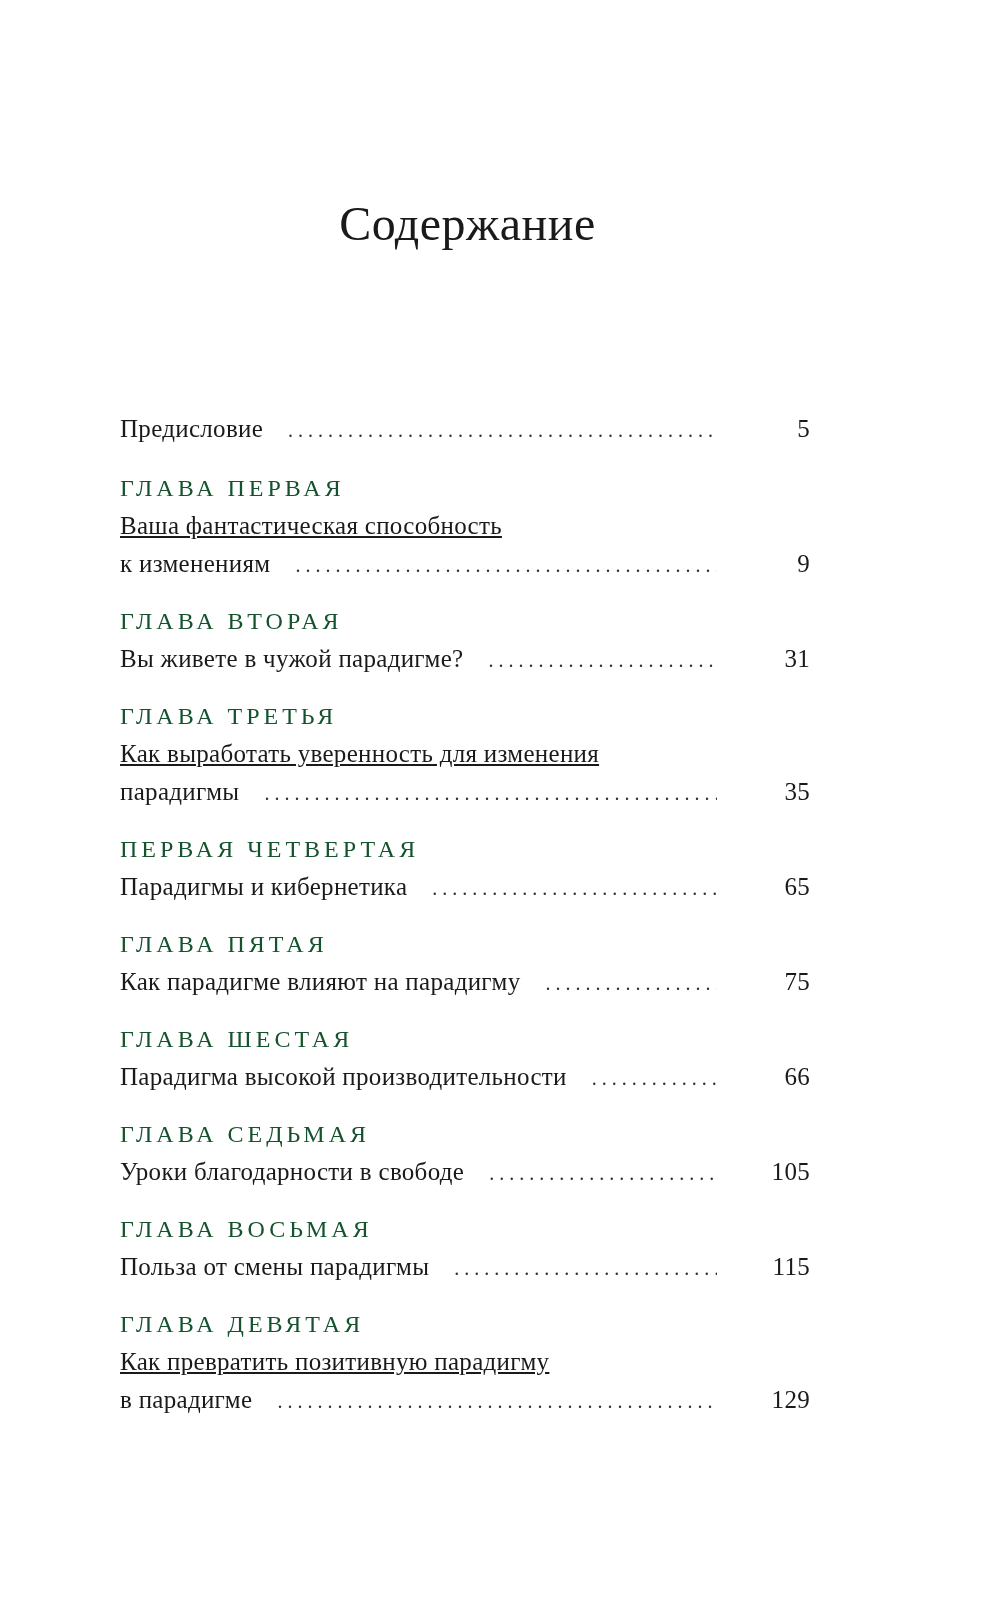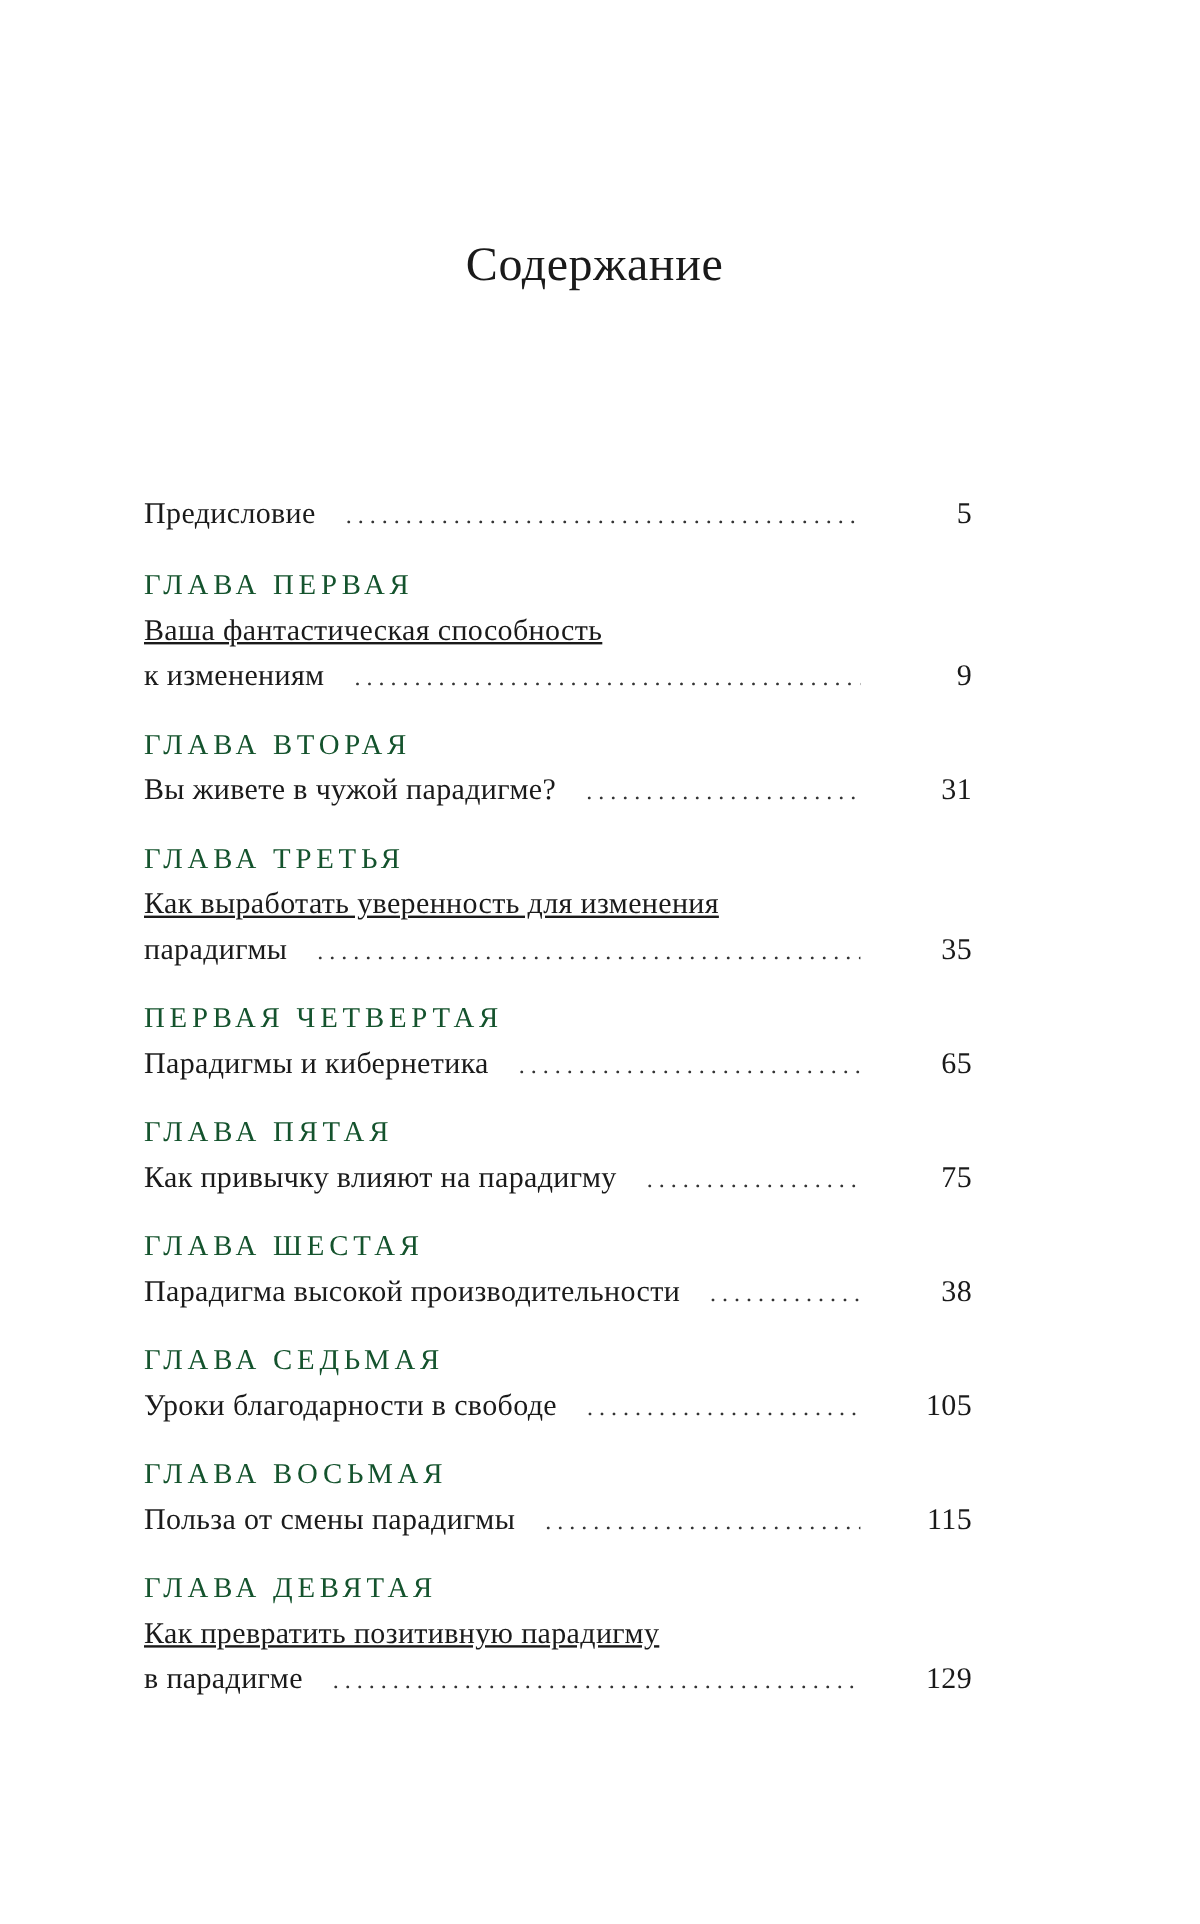--- a/index.html
+++ b/index.html
@@ -3,23 +3,22 @@
 <meta charset="utf-8">
 <style>
   html, body { margin: 0; padding: 0; background: #ffffff; }
   body {
     width: 1000px; height: 1603px; position: relative; overflow: hidden;
     font-family: "Liberation Serif", "DejaVu Serif", serif;
     color: #1a1a1a;
   }
   .title {
     position: absolute; top: 196px; left: 0; width: 935px;
-    text-align: center; font-size: 40px; letter-spacing: 0.5px;
+    text-align: center; font-size: 48px; letter-spacing: 0.5px;
     color: #1a1a1a;
-    padding-left: 28px;
   }
   .toc { position: absolute; left: 120px; width: 690px; top: 410px; }
   .row {
     display: flex; align-items: baseline; height: 38px; line-height: 38px;
     font-size: 25px; letter-spacing: 0.3px; gap: 17px;
   }
   .row .label { white-space: nowrap; }
   .row .leader {
     flex: 1; overflow: hidden; white-space: nowrap; margin: 0 6px 0 8px;
     color: #333;
@@ -80,31 +79,31 @@
   <div class="chapter">ПЕРВАЯ ЧЕТВЕРТАЯ</div>
   <div class="row">
     <span class="label">Парадигмы и кибернетика</span>
     <span class="leader"></span>
     <span class="page">65</span>
   </div>
   <div class="gap"></div>
 
   <div class="chapter">ГЛАВА ПЯТАЯ</div>
   <div class="row">
-    <span class="label">Как привычку влияют на парадигму</span>
+    <span class="label">Как парадигме влияют на парадигму</span>
     <span class="leader"></span>
     <span class="page">75</span>
   </div>
   <div class="gap"></div>
 
   <div class="chapter">ГЛАВА ШЕСТАЯ</div>
   <div class="row">
     <span class="label">Парадигма высокой производительности</span>
     <span class="leader"></span>
-    <span class="page">38</span>
+    <span class="page">66</span>
   </div>
   <div class="gap"></div>
 
   <div class="chapter">ГЛАВА СЕДЬМАЯ</div>
   <div class="row">
     <span class="label">Уроки благодарности в свободе</span>
     <span class="leader"></span>
     <span class="page">105</span>
   </div>
   <div class="gap"></div>

